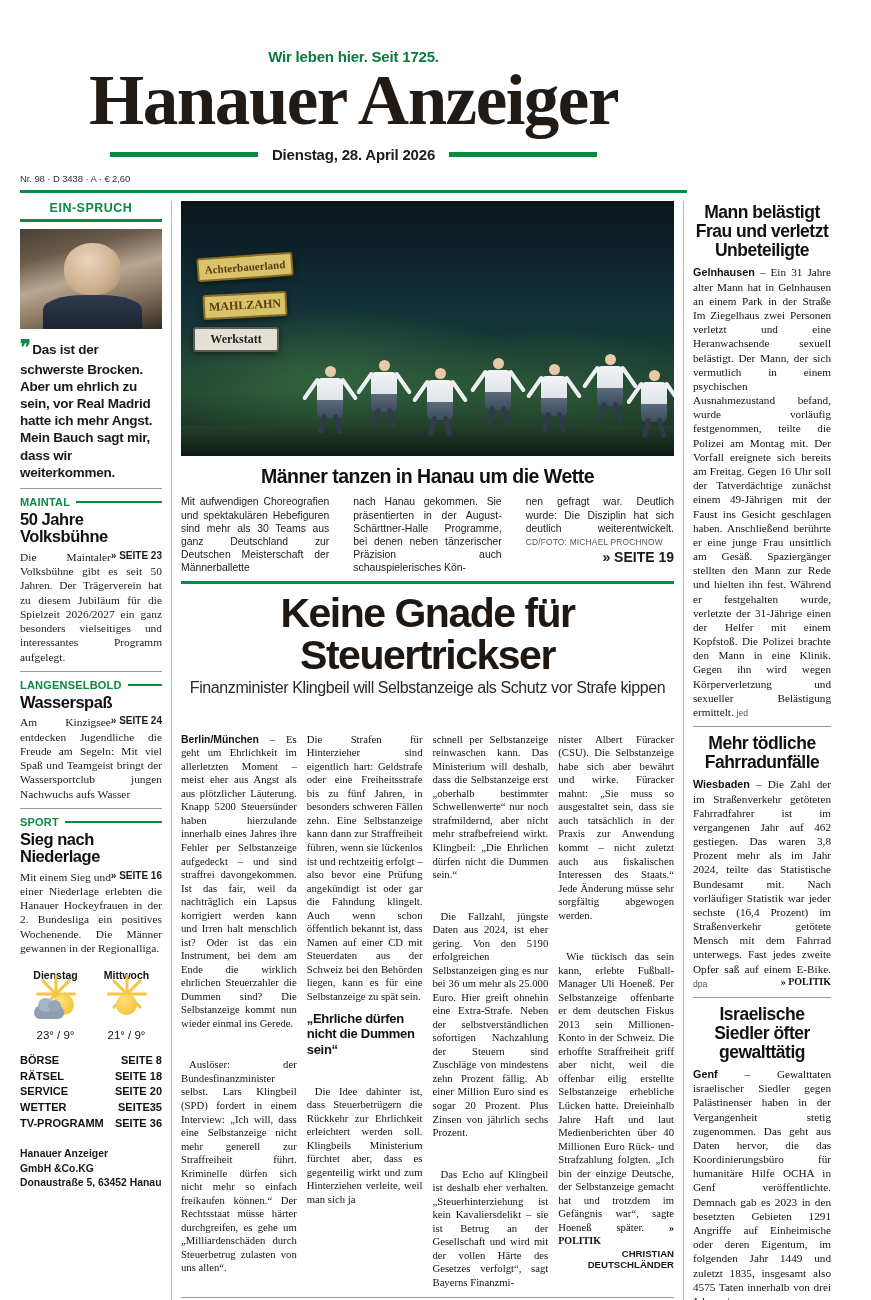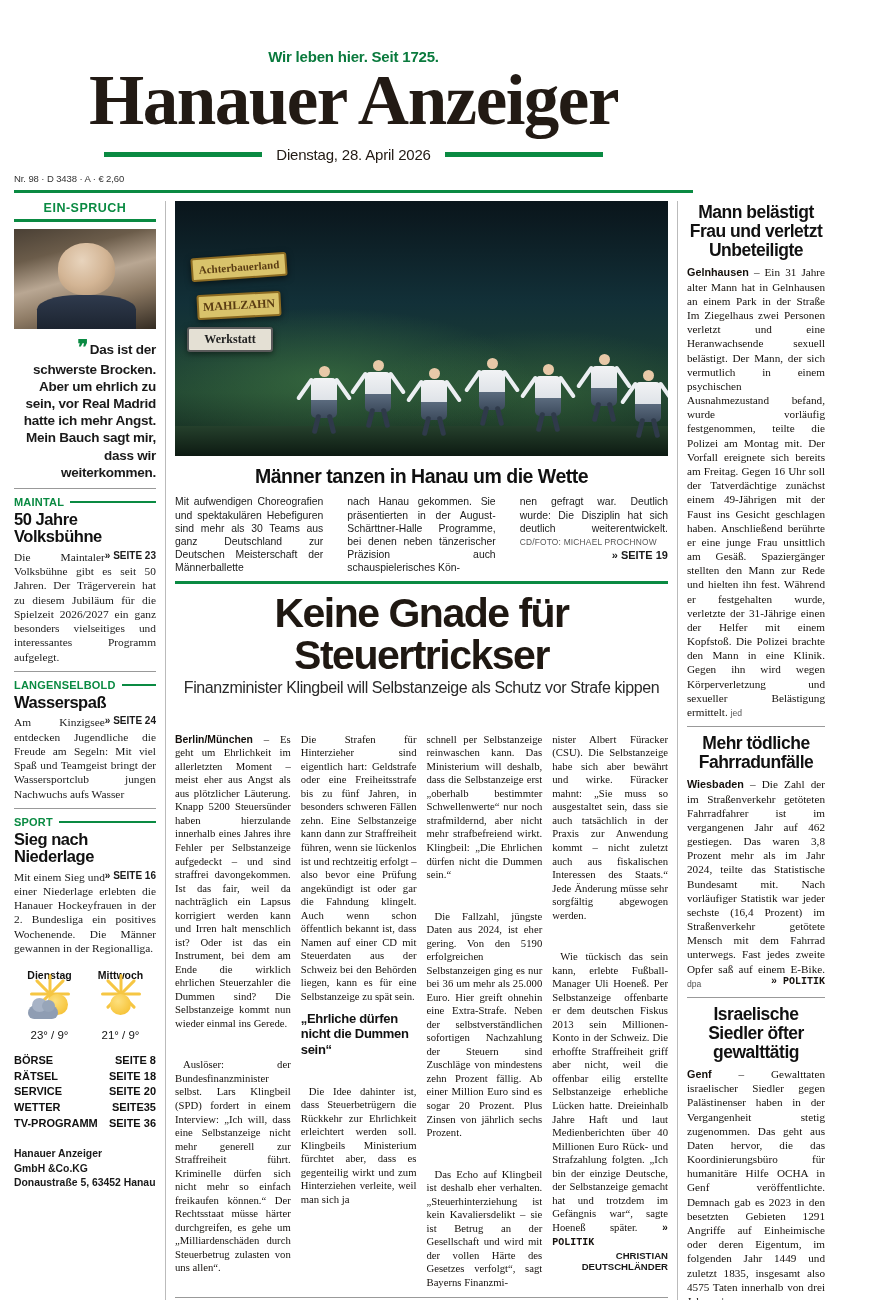--- a/index.html
+++ b/index.html
@@ -4,21 +4,21 @@
 <style>
   * { box-sizing: border-box; margin: 0; padding: 0; }
   body {
     width: 871px; height: 1300px;
     background: #ffffff;
     font-family: "Liberation Sans", sans-serif;
     color: #1a1a1a;
     overflow: hidden;
     position: relative;
   }
-  .page { width: 707px; height: 1300px; padding: 0 14px; position: relative; }
+  .page { width: 707px; height: 1300px; padding: 0 20px; position: relative; }
 
   
   .masthead { padding-top: 48px; position: relative; }
   .slogan {
     text-align: center;
     color: #0a7a3d;
     font-weight: bold;
     font-size: 15px;
     letter-spacing: -0.2px;
     margin-bottom: 2px;
@@ -32,21 +32,21 @@
     letter-spacing: -1.5px;
     color: #221a14;
     white-space: nowrap;
   }
   .dateline-row {
     display: flex; align-items: center; justify-content: center;
     gap: 14px; margin-top: 12px; padding: 0 90px;
   }
   .dateline-rule { flex: 1; height: 5px; background: #0a8a42; }
   .dateline-text {
-    font-weight: normal; font-size: 15px; color: #221a14; white-space: nowrap;
+    font-weight: bold; font-size: 15px; color: #221a14; white-space: nowrap;
     letter-spacing: -0.2px;
   }
   .edition-line {
     font-size: 9.5px; color: #333; margin-top: 10px; letter-spacing: -0.1px;
   }
 
   
   .grid {
     display: flex;
     margin-top: 8px;
@@ -81,21 +81,21 @@
     content:""; position:absolute; left:31%; top:14%; width:40%; height:52%;
     border-radius:48% 48% 44% 44%;
     background: radial-gradient(ellipse at 42% 34%, #e8d4bd 0%, #d3b595 52%, #a98c6d 100%);
   }
   .portrait::after {
     content:""; position:absolute; left:16%; bottom:0; width:70%; height:34%;
     background: linear-gradient(180deg,#2f3a4d 0%, #1c2430 100%);
     border-radius: 42% 42% 0 0;
   }
   .quote-body {
-    text-align: right; font-weight: bold; font-size: 13.5px; line-height: 1.27;
+    text-align: left; font-weight: bold; font-size: 13.5px; line-height: 1.27;
     color: #1a1a1a; letter-spacing: -0.25px;
   }
   .qmark { font-family: "Liberation Serif", serif; font-size: 20px; color:#0a8a42; font-weight:bold; letter-spacing:-2px;}
   .quote-attrib {
     text-align: center; font-family: "Liberation Sans", sans-serif;
     font-size: 10.2px; line-height: 1.34; color: #3a3a3a; margin-top: 7px;
   }
   .seite-ref { font-weight: bold; font-size: 10px; white-space: nowrap; }
 
   
@@ -163,21 +163,21 @@
   .d-legR{right:7px;transform:rotate(-14deg);}
   .stage-floor{position:absolute;left:0;right:0;bottom:0;height:30px;background:linear-gradient(180deg,#25402c,#0d1a12);}
 
   .photo-head {
     text-align:center; font-weight:bold; font-size:19.5px; letter-spacing:-0.5px;
     margin: 9px 0 7px; color:#111;
   }
   .cap-cols { display:flex; gap:24px; }
   .cap-col { flex:1; font-size:10.4px; line-height:1.26; color:#1a1a1a; text-align:justify; hyphens:auto;}
   .credit { font-size:8.4px; letter-spacing:0.2px; color:#555; }
-  .cap-col .seite-ref { display:block; text-align:right; font-size:11px; margin-top:1px;}
+  .cap-col .seite-ref { display:block; text-align:right; font-size:14px; margin-top:1px;}
 
   
   .main-head {
     text-align:center; font-weight:bold; font-size:41px; line-height:1.02;
     letter-spacing:-1.5px; color:#1f1812; margin: 9px 0 2px;
   }
   .main-sub {
     text-align:center; font-size:16px; letter-spacing:-0.4px; color:#2a2a2a; margin-bottom:8px;
   }
   .body-cols { display:flex; gap:10px; }
@@ -206,21 +206,21 @@
   .rhead {
     text-align:center; font-weight:bold; font-size:17.5px; line-height:1.08;
     letter-spacing:-0.5px; color:#111; margin: 2px 0 5px;
   }
   .rtext {
     font-family:"Liberation Serif", serif;
     font-size:11.2px; line-height:1.265; text-align:justify; color:#14100c; hyphens:auto;
   }
   .rtext b.place { font-family:"Liberation Sans",sans-serif; font-weight:bold; font-size:10.8px;}
   .agency { font-family:"Liberation Sans",sans-serif; font-size:8.6px; color:#555; }
-  .pol-ref { font-family:Liberation Mono, monospace; font-weight:bold; font-size:10px; float:right;}
+  .pol-ref { font-family:Liberation Serif, serif; font-weight:bold; font-size:10px; float:right;}
 </style>
 </head>
 <body>
 
 <div class="page">
 
   <div class="masthead">
     <div class="slogan">Wir leben hier. Seit 1725.</div>
     <div class="wordmark">Hanauer Anzeiger</div>
     <div class="dateline-row">

